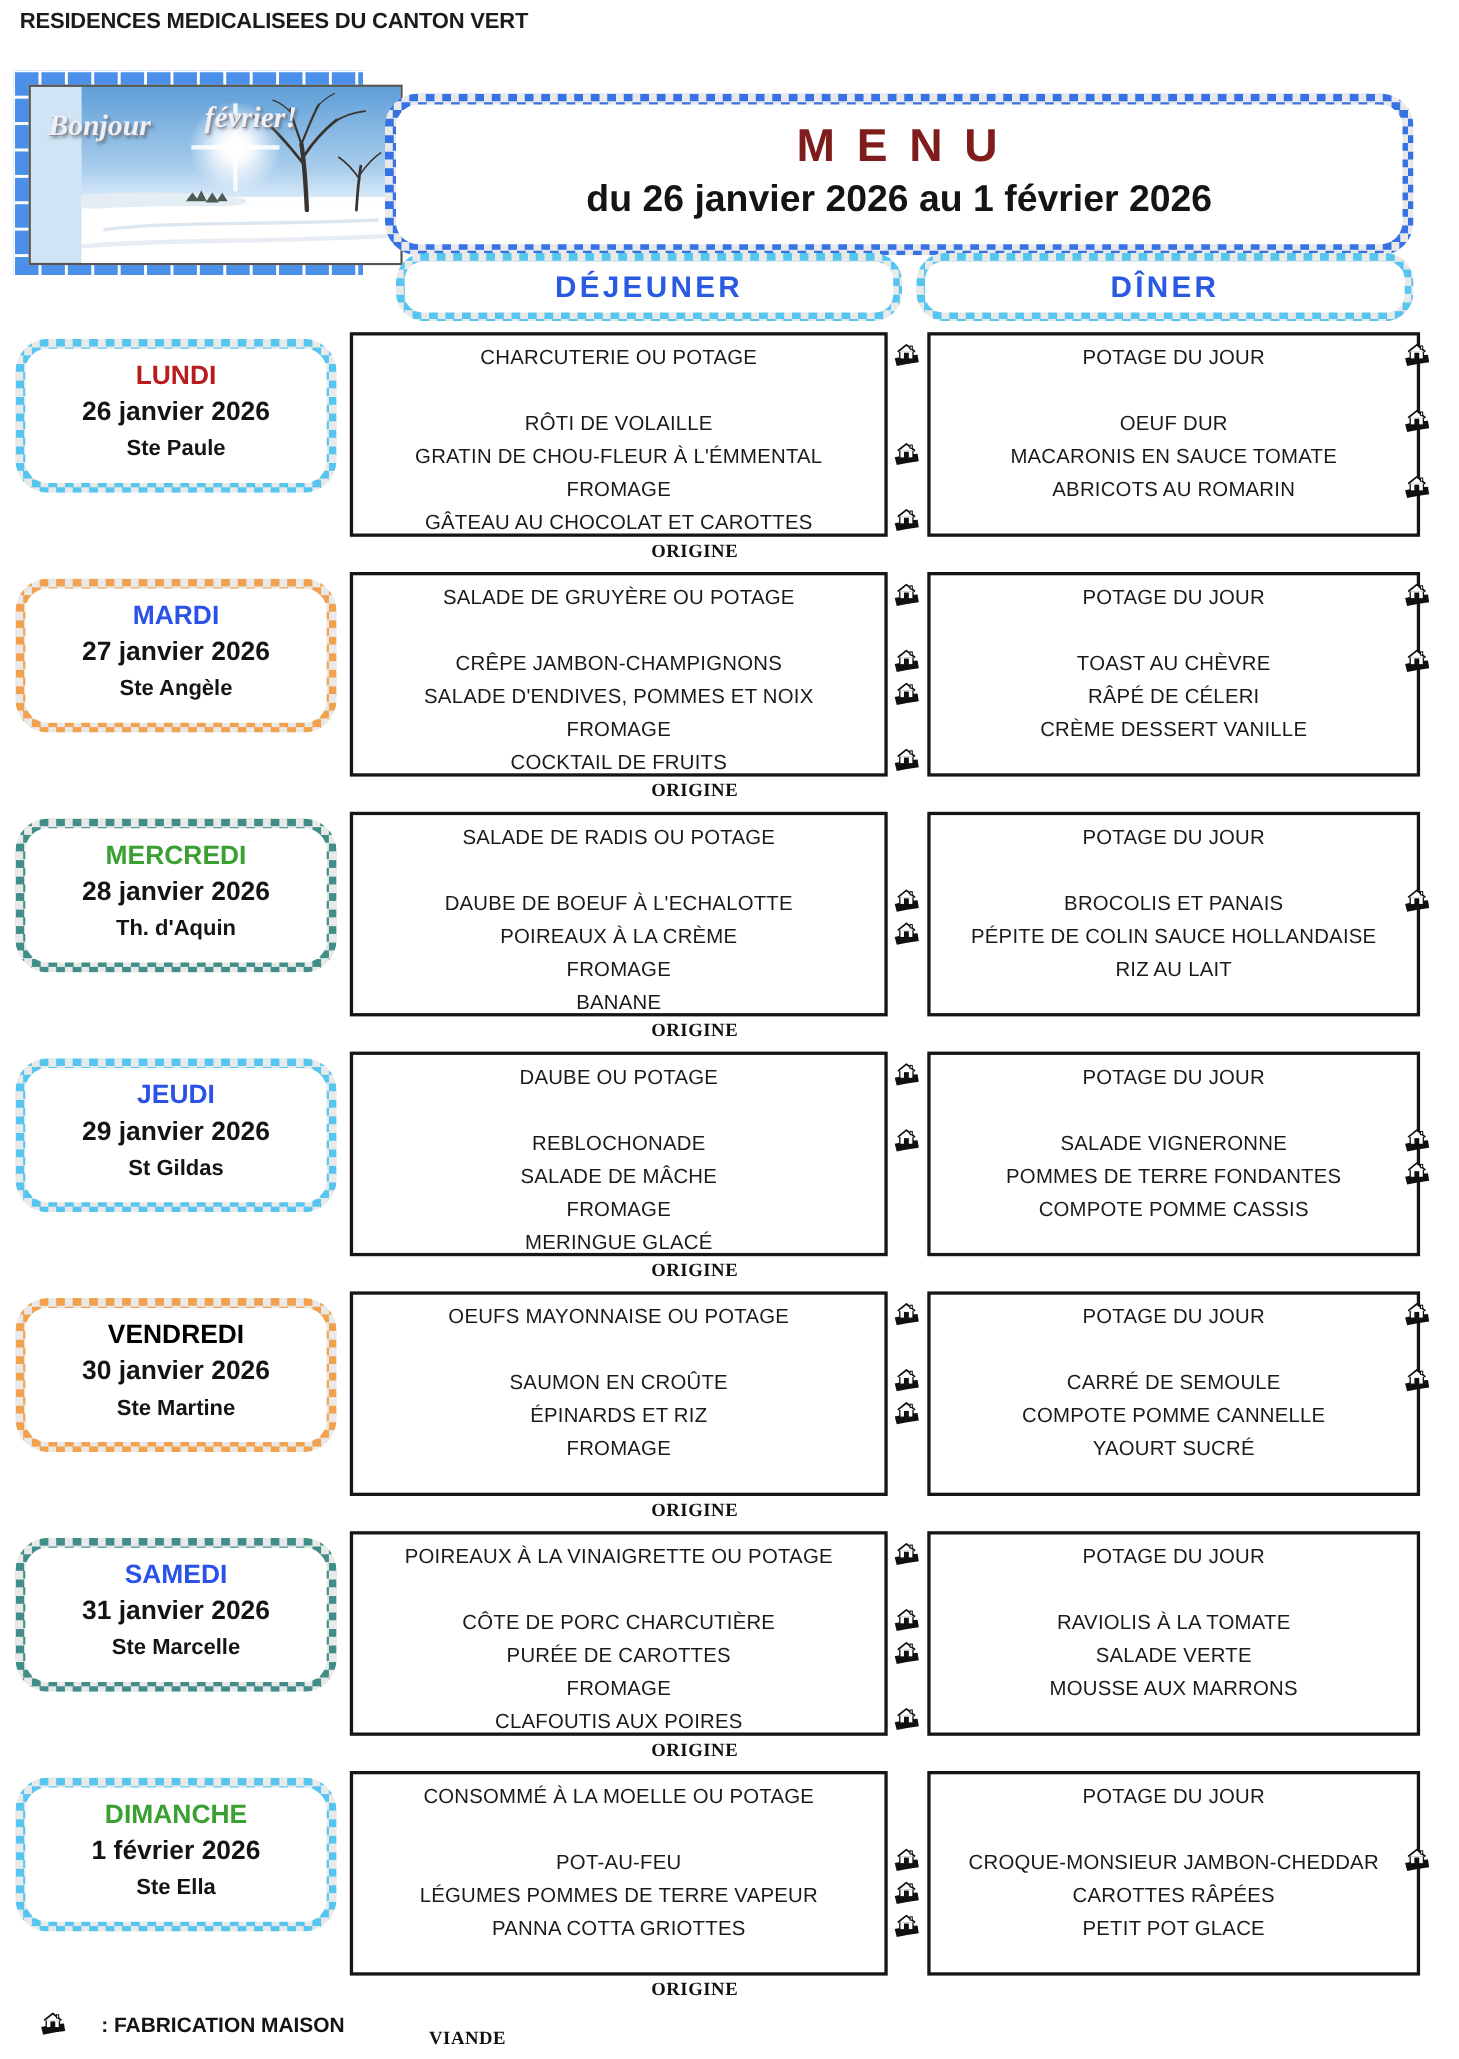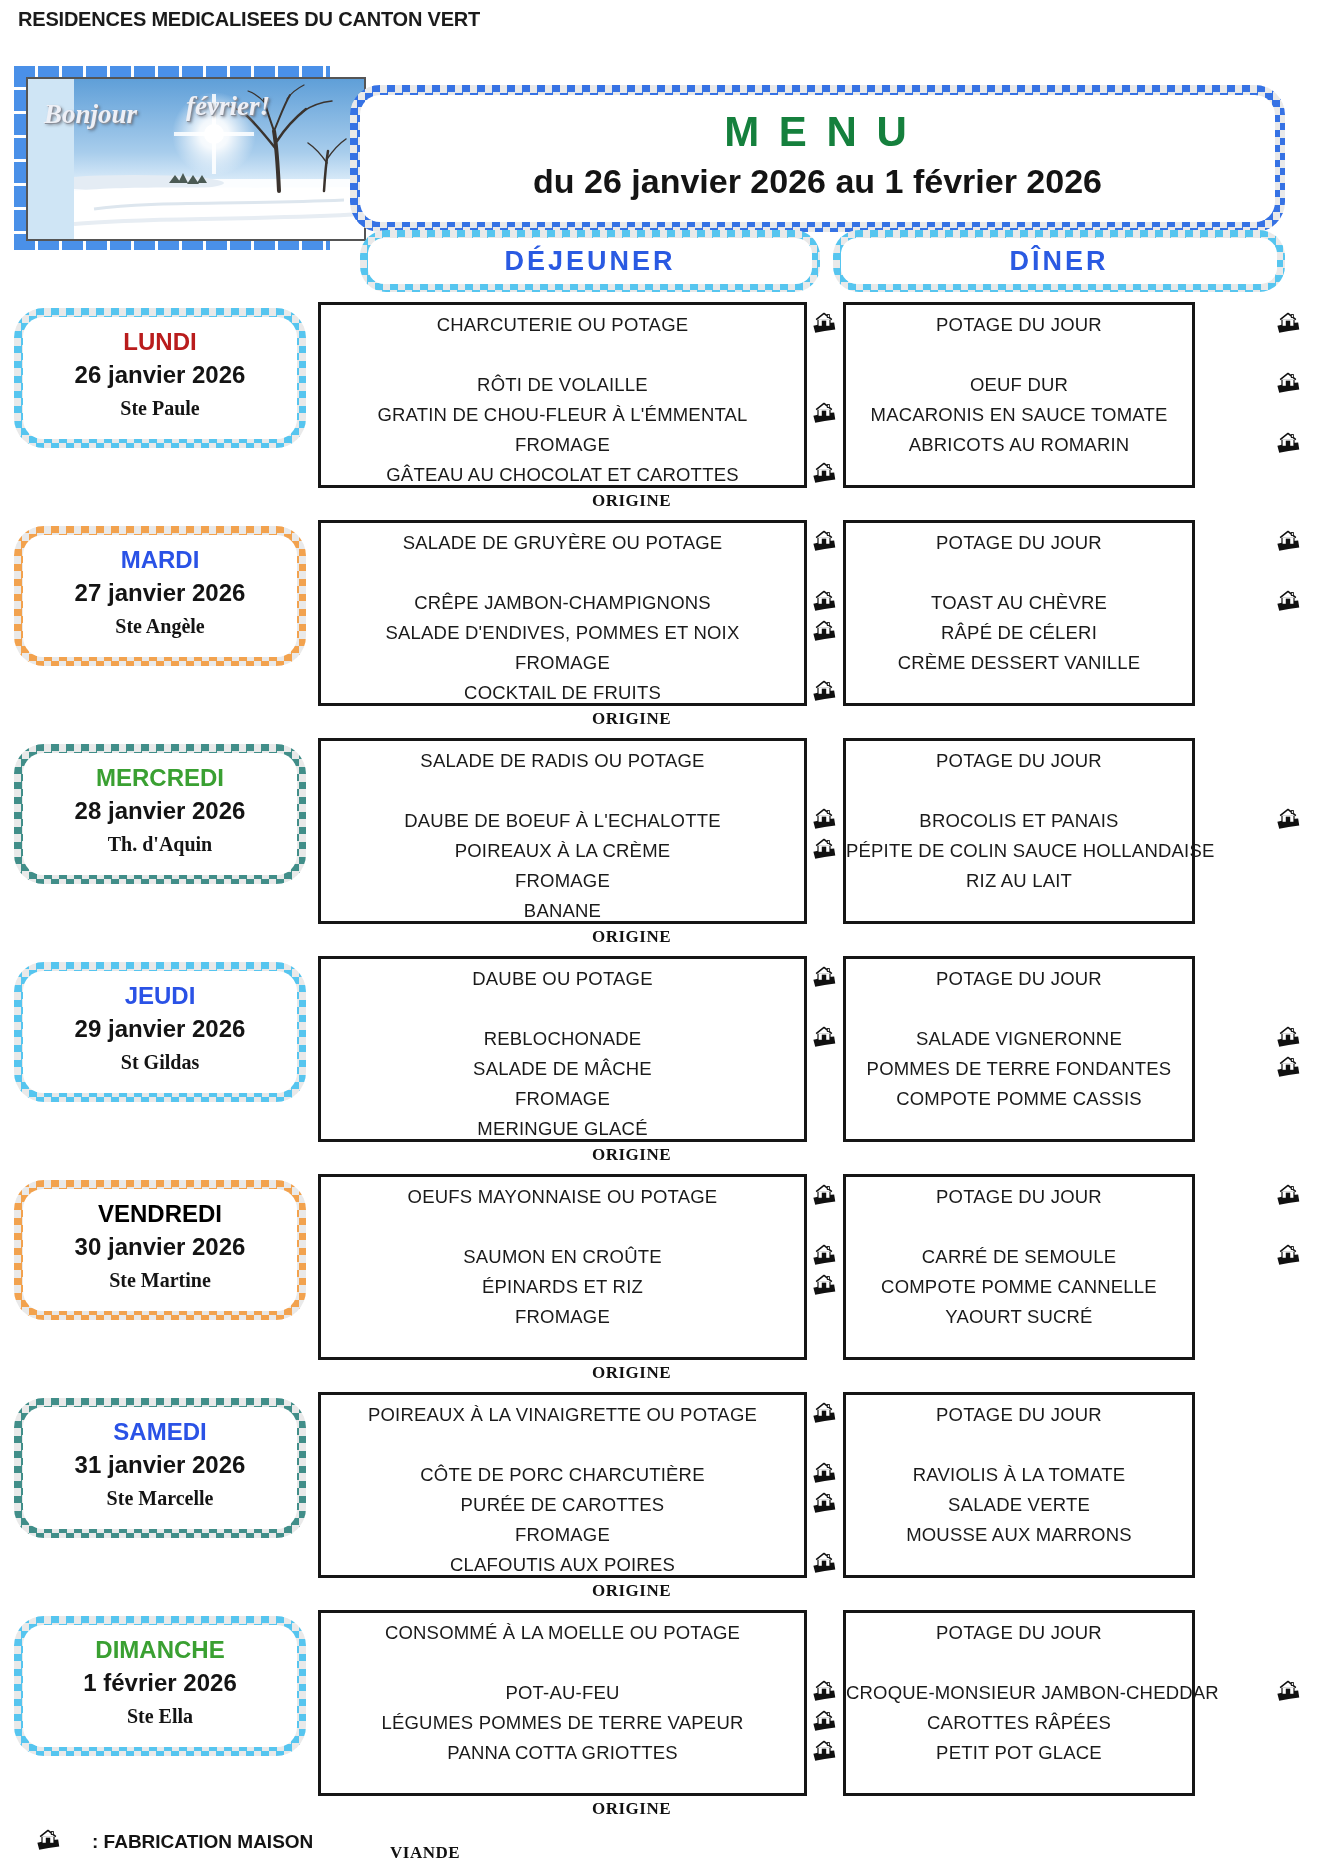--- a/index.html
+++ b/index.html
@@ -22,39 +22,39 @@
                                 linear-gradient(90deg,#fff 3px,transparent 3px);
                background-size:24px 24px;background-position:-1px -1px;}
   .photo{position:absolute;left:14px;top:13px;width:290px;height:160px;border:2px solid #555;
          overflow:hidden;background:#cfe5f5;padding-left:46px;}
   .greet{position:absolute;font-family:"Liberation Serif",serif;font-style:italic;font-weight:600;
          color:#eef0f6;text-shadow:1px 1px 0 #8a8f99,2px 2px 3px rgba(60,60,70,.55);font-size:27px;}
 
   
   .menu-box{left:350px;top:85px;width:935px;height:147px;--c:#3672e4;}
   .menu-box .inner{text-align:center;padding-top:14px;}
-  .menu-title{color:#15803d;font-weight:700;font-size:42px;letter-spacing:4px;line-height:46px;}
+  .menu-title{color:#7f1d1d;font-weight:700;font-size:42px;letter-spacing:4px;line-height:46px;}
   .menu-dates{color:#141414;font-weight:700;font-size:34px;line-height:52px;}
 
   .col-head{top:230px;height:62px;--c:#56c5ef;padding:8px;border-radius:26px;}
   .col-head .inner{display:flex;align-items:center;justify-content:center;border-radius:16px;}
   .col-head .lbl{color:#2a5ae2;font-weight:700;font-size:27px;letter-spacing:3px;}
 
   
   .day-box{left:14px;width:292px;height:140px;padding:9px;}
   .day-box .inner{text-align:center;padding-top:10px;}
   .day-name{font-size:24px;font-weight:700;line-height:30px;}
   .day-date{font-size:24px;font-weight:700;line-height:36px;color:#141414;}
-  .day-saint{font-size:20px;font-weight:700;line-height:30px;color:#141414;font-family:Liberation Serif, serif;}
+  .day-saint{font-size:20px;font-weight:700;line-height:30px;color:#141414;}
 
   
   .meal-cell{position:absolute;box-sizing:border-box;border:3px solid #161616;background:#fff;
              height:186px;padding-top:5px;}
   .meal-cell.lunch{left:318px;width:489px;}
-  .meal-cell.dinner{left:843px;width:352px;}
+  .meal-cell.dinner{left:843px;width:448px;}
   .meal-line{height:30px;line-height:30px;text-align:center;font-size:18.5px;letter-spacing:.2px;
              white-space:nowrap;color:#1a1a1a;}
 
   .house{position:absolute;width:24px;height:23px;}
 
   .org-lbl{position:absolute;font-family:"Liberation Serif",serif;font-weight:700;font-size:17px;
            letter-spacing:.5px;color:#111;}
   .org-lbl.viande{left:390px;margin-top:44px;}
   .org-lbl.origine{left:592px;}
 

